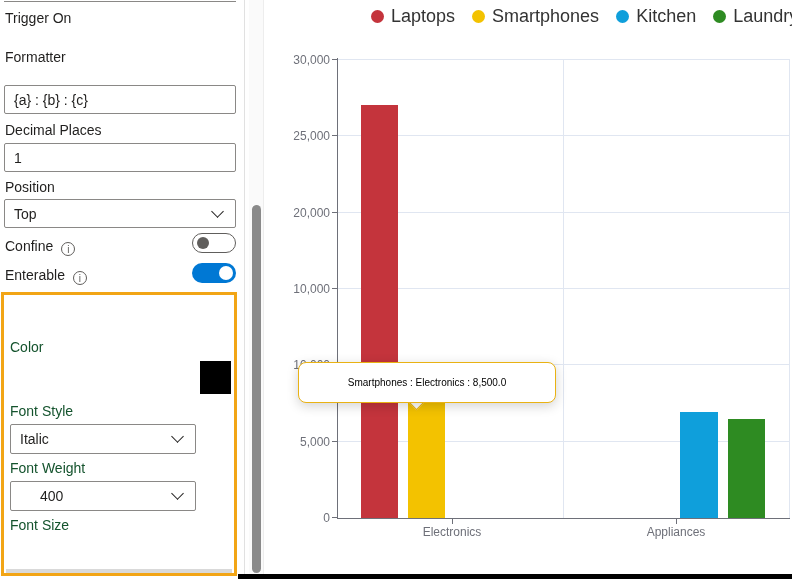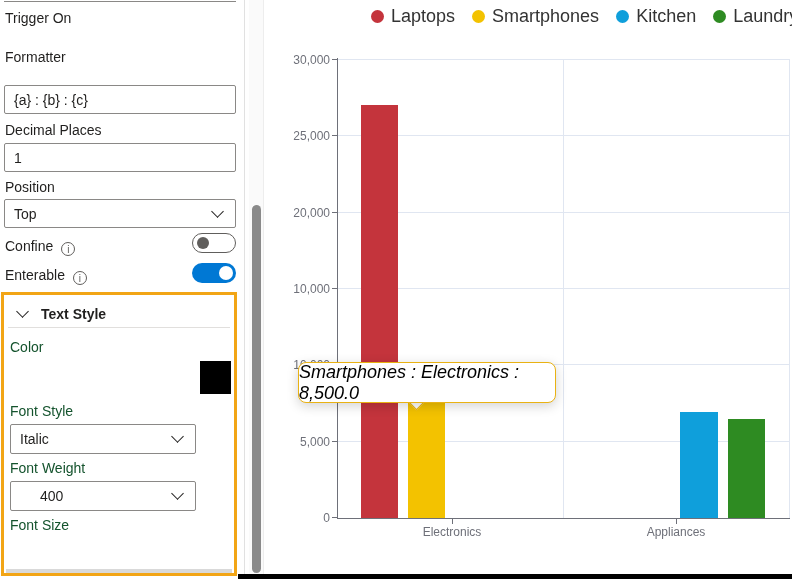--- a/index.html
+++ b/index.html
@@ -74,21 +74,21 @@
   .xtick { position:absolute; top:519px; width:1px; height:5px; background:#6e7079; }
   .xlabel { position:absolute; top:525px; width:120px; text-align:center; font-size:12px; color:#6e7079; }
 
   .bar { position:absolute; }
 
   .tooltip {
     position:absolute; left:33px; top:362px; width:258px; height:41px;
     background:#fff; border:1px solid #e9b213; border-radius:8px;
     box-shadow: 0 3px 12px rgba(0,0,0,0.18);
     display:flex; align-items:center; justify-content:center;
-    font-size:18px; font-style:italic; font-weight:400; color:#000000;
+    font-size:10px; font-weight:400; color:#000000;
     z-index:5;
   }
   .tooltip-arrow {
     position:absolute; left:146px; top:397px; width:11px; height:11px;
     background:#fff; border-right:1px solid #e9b213; border-bottom:1px solid #e9b213;
     transform:rotate(45deg); z-index:4;
   }
 
   .bottom-black-bar { position:absolute; left:238px; bottom:0; width:554px; height:5px; background:#000; }
 </style>
@@ -126,24 +126,20 @@
     </div>
 
     <div class="field-label" style="top:267px">
       <span>Enterable</span><span class="info-icon">i</span>
     </div>
     <div class="toggle on" style="left:192px; top:263px;">
       <span class="knob"></span>
     </div>
 
     <div class="highlight-box">
-      <div class="hl-header">
-        <span class="hl-chev"></span>
-        <span>Text Style</span>
-      </div>
 
       <div class="hl-label" style="top:44px">Color</div>
       <div style="position: absolute; left: 196px; top: 66px; width: 31px; height: 33px; background-color: rgb(0, 0, 0);"></div>
 
       <div class="hl-label" style="top:108px">Font Style</div>
       <div class="hl-input" style="top:129px; height:30px;">
         <span>Italic</span>
         <span class="chev"></span>
       </div>
 

